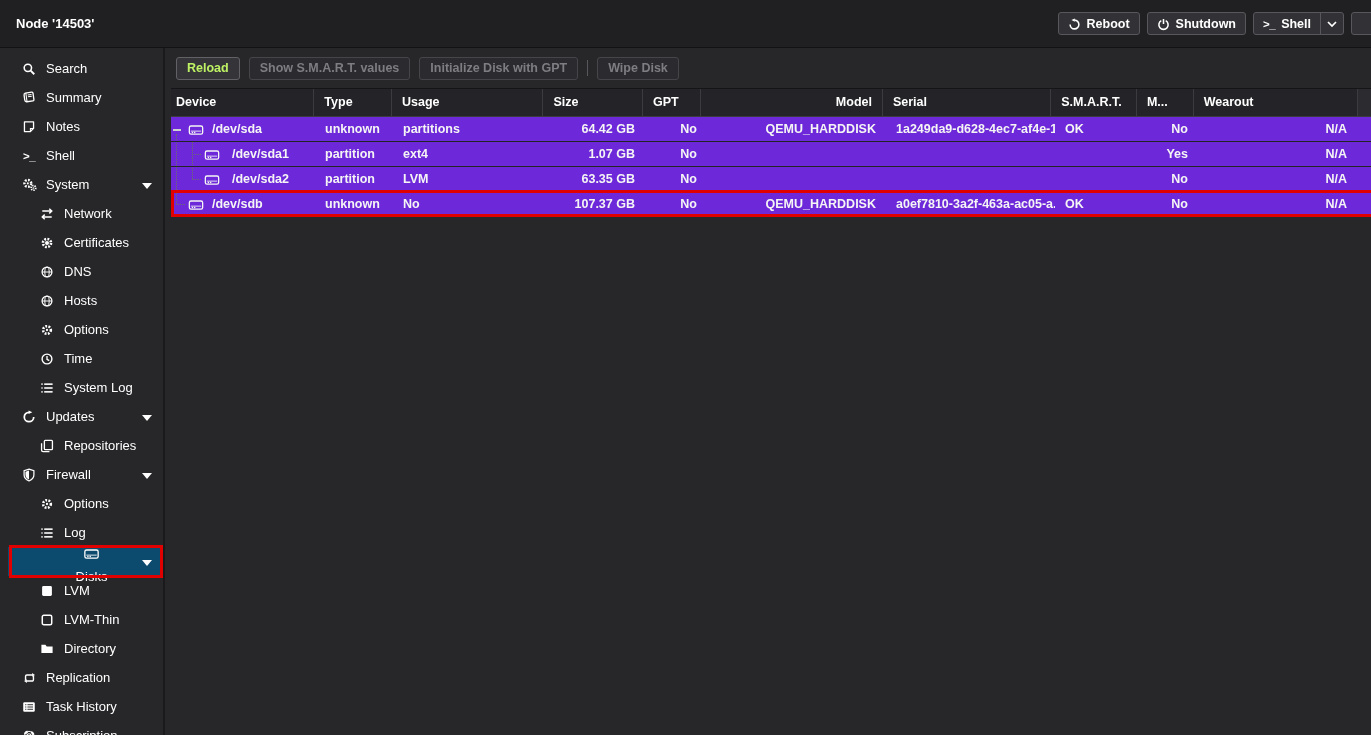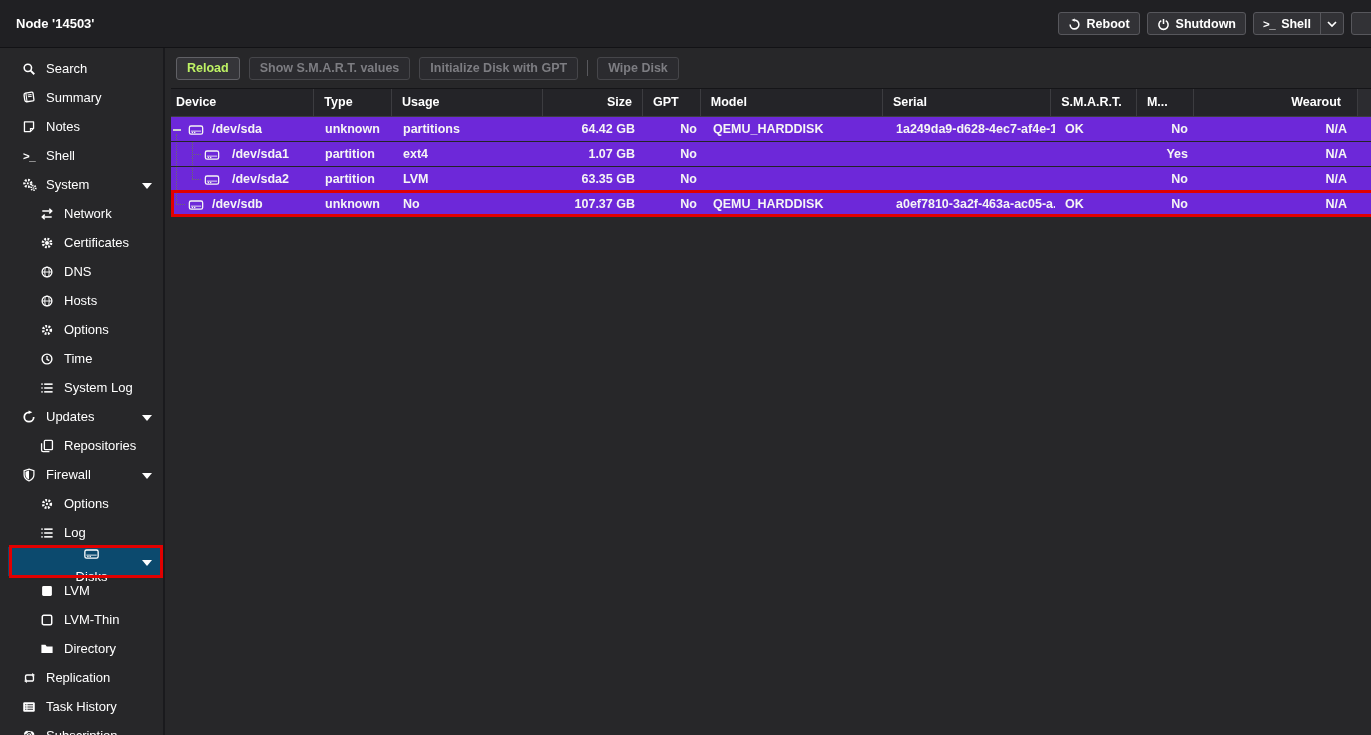--- a/index.html
+++ b/index.html
@@ -59,24 +59,24 @@
   .tool-btn.en { background: #353539; border: 1px solid #616166; color: #bef264; }
   .tool-btn.dis { background: #2b2b2f; border: 1px solid #46464a; color: #7d7d82; }
   .tool-sep { width: 1px; height: 16px; background: #58585c; }
 
   
   .grid { width: 1208px; border-top: 1px solid #151518; }
   .grid-header { display: flex; height: 28px; background: #242428; border-bottom: 1px solid #3c3c40; }
   .hc { line-height: 27px; padding: 0 10px; font-weight: 700; color: #fff; border-right: 1px solid #3c3c40;
     white-space: nowrap; overflow: hidden; cursor: pointer; }
   .hc.first { padding-left: 5px; }
-  .hc.r { text-align: right; }
+  .hc.r { text-align: left; }
   .hc.spacer { background: #2c2c30; cursor: default; }
   .w-dev { width: 144px; } .w-type { width: 78px; } .w-usage { width: 152px; } .w-size { width: 100px; }
-  .w-gpt { width: 58px; } .w-model { width: 183px; } .w-serial { width: 169px; } .w-smart { width: 86px; }
+  .w-gpt { width: 58px; } .w-model { width: 183px; text-align: right; } .w-serial { width: 169px; } .w-smart { width: 86px; }
   .w-m { width: 57px; } .w-wear { width: 165px; } .w-spacer { flex: 1; }
 
   .grid-body { position: relative; background: #6d28d9; }
   .row { display: flex; height: 25px; border-bottom: 1px solid #242427; position: relative; cursor: pointer; }
   .c { line-height: 24px; padding: 0 10px; white-space: nowrap; overflow: hidden; font-weight: 600; color: #f5f5f5; }
   .c.r { text-align: right; }
   .c.gpt { text-align: right; padding-right: 6px; }
   .c.wear { padding-right: 16px; }
   .c.dev { padding: 0; position: relative; display: flex; align-items: center; gap: 8px; }
   .row.lvl0 .c.dev { padding-left: 17px; }

